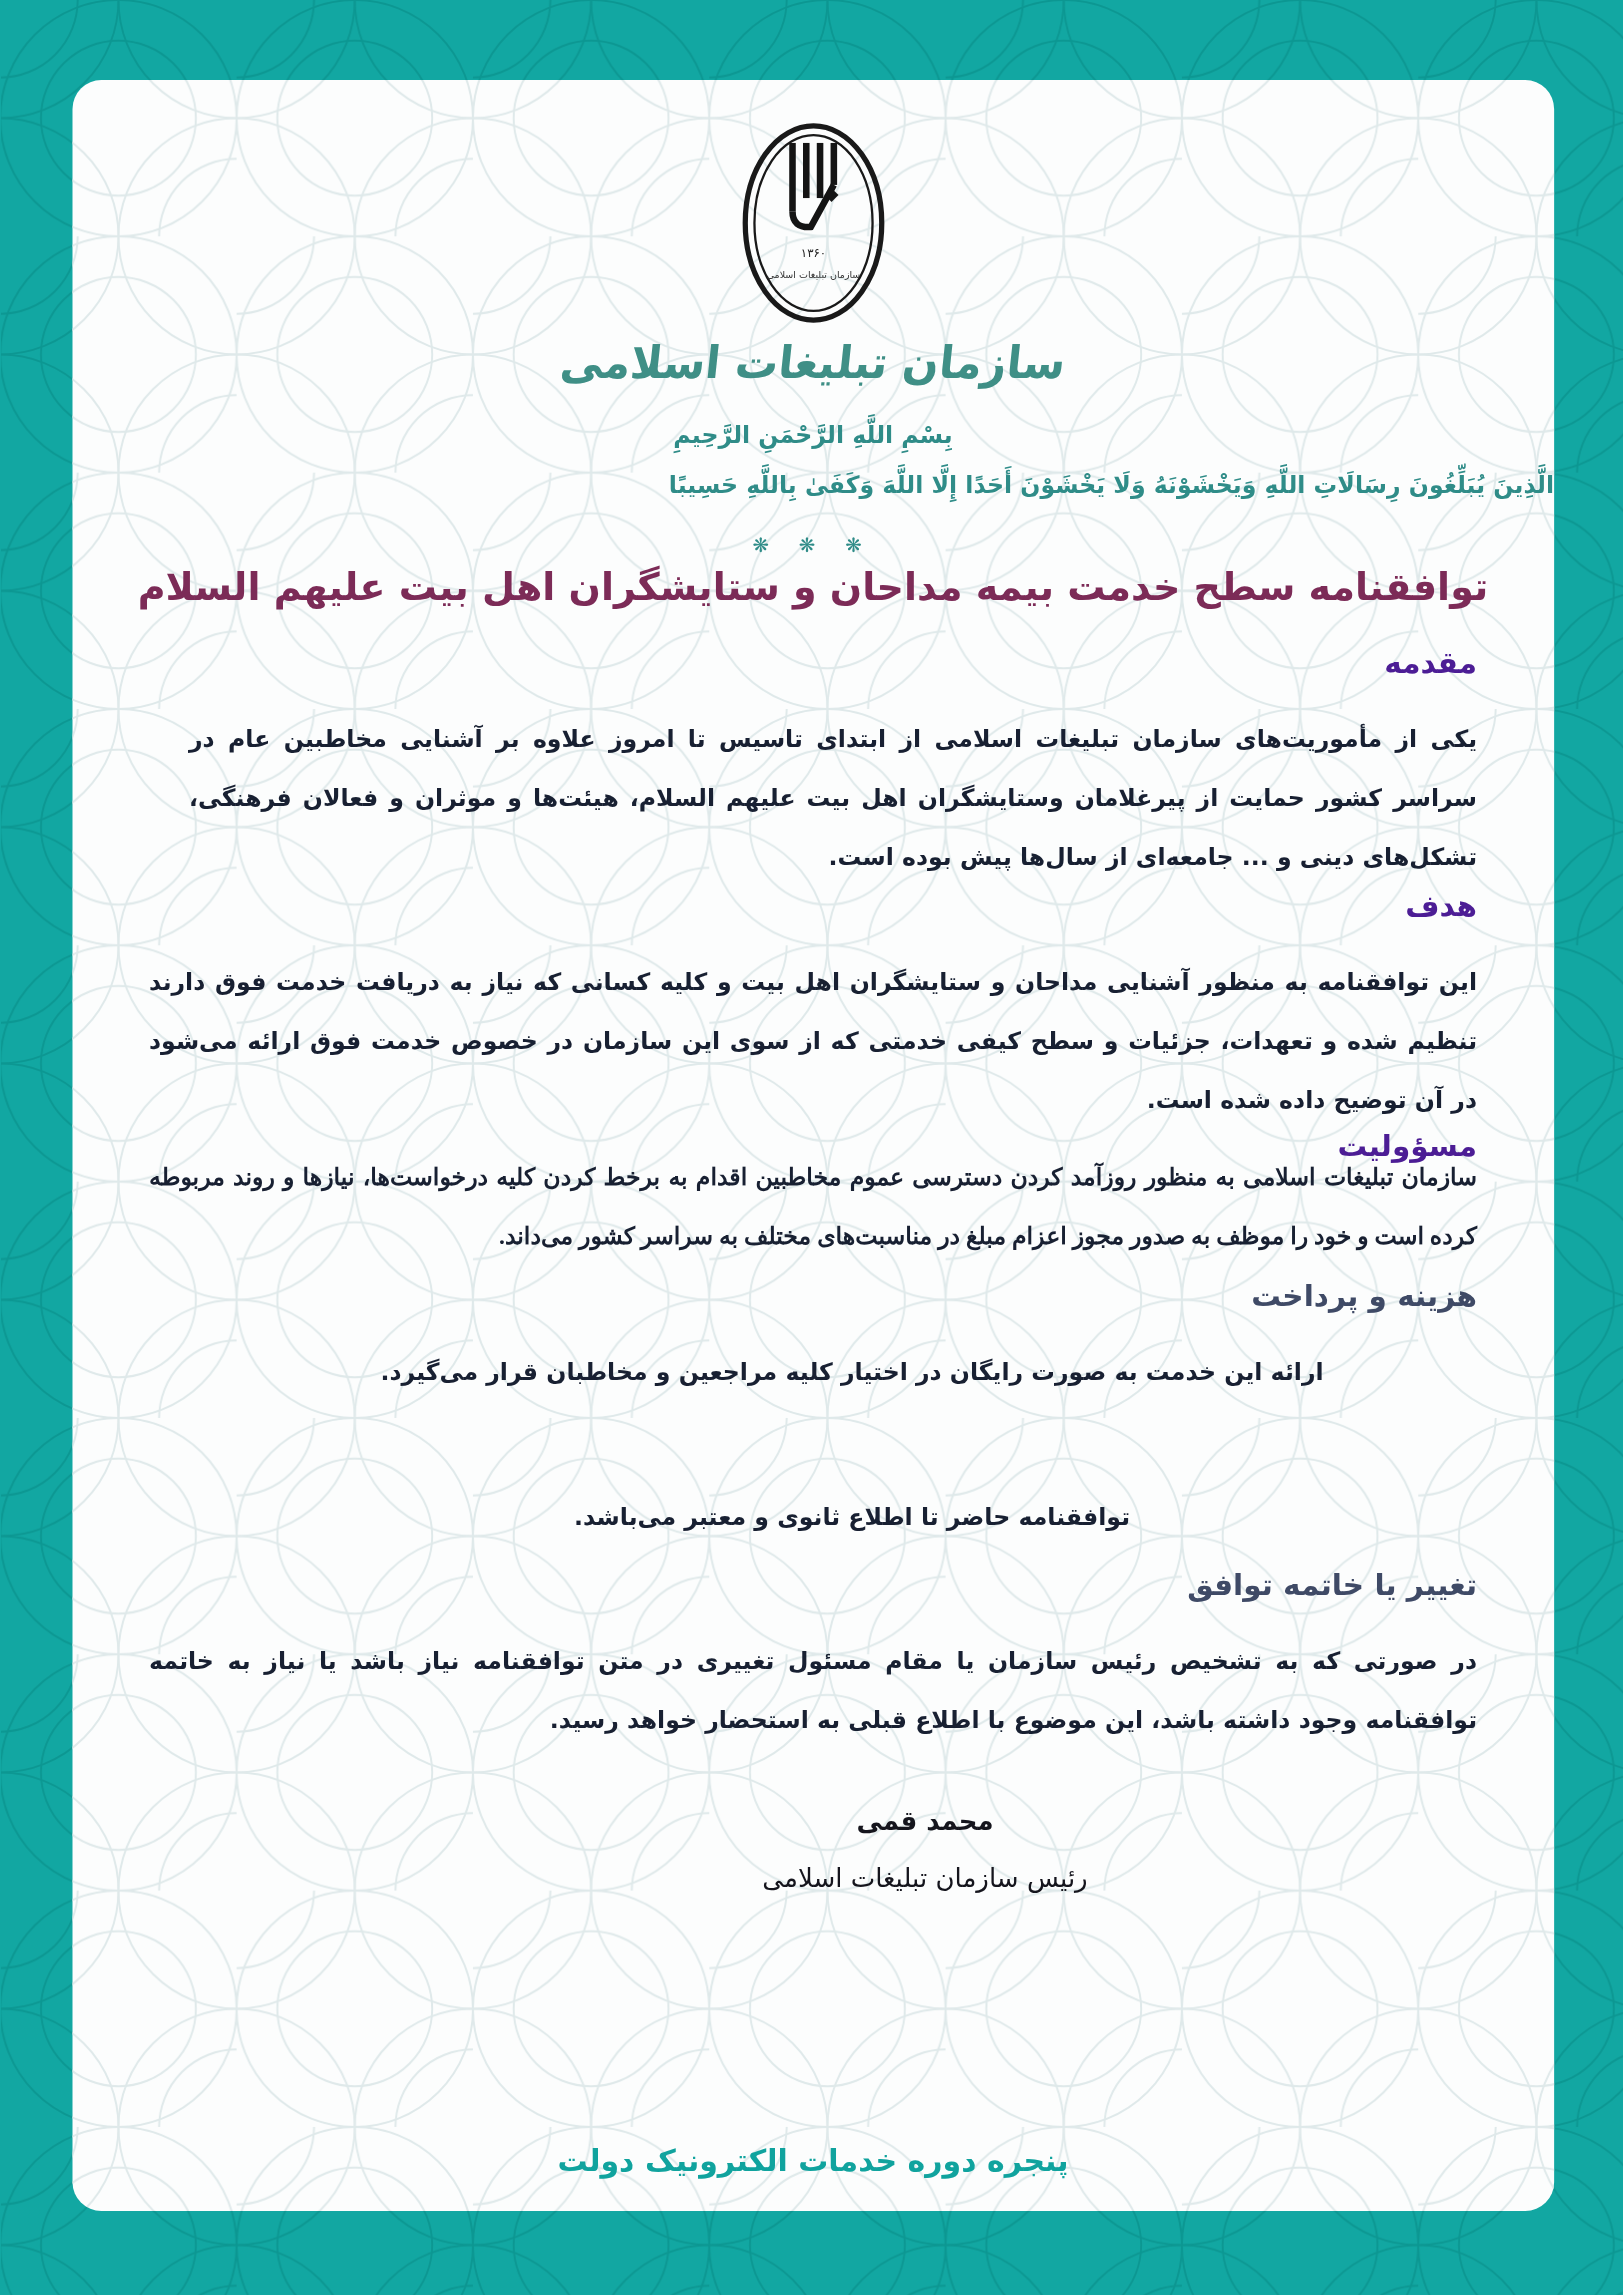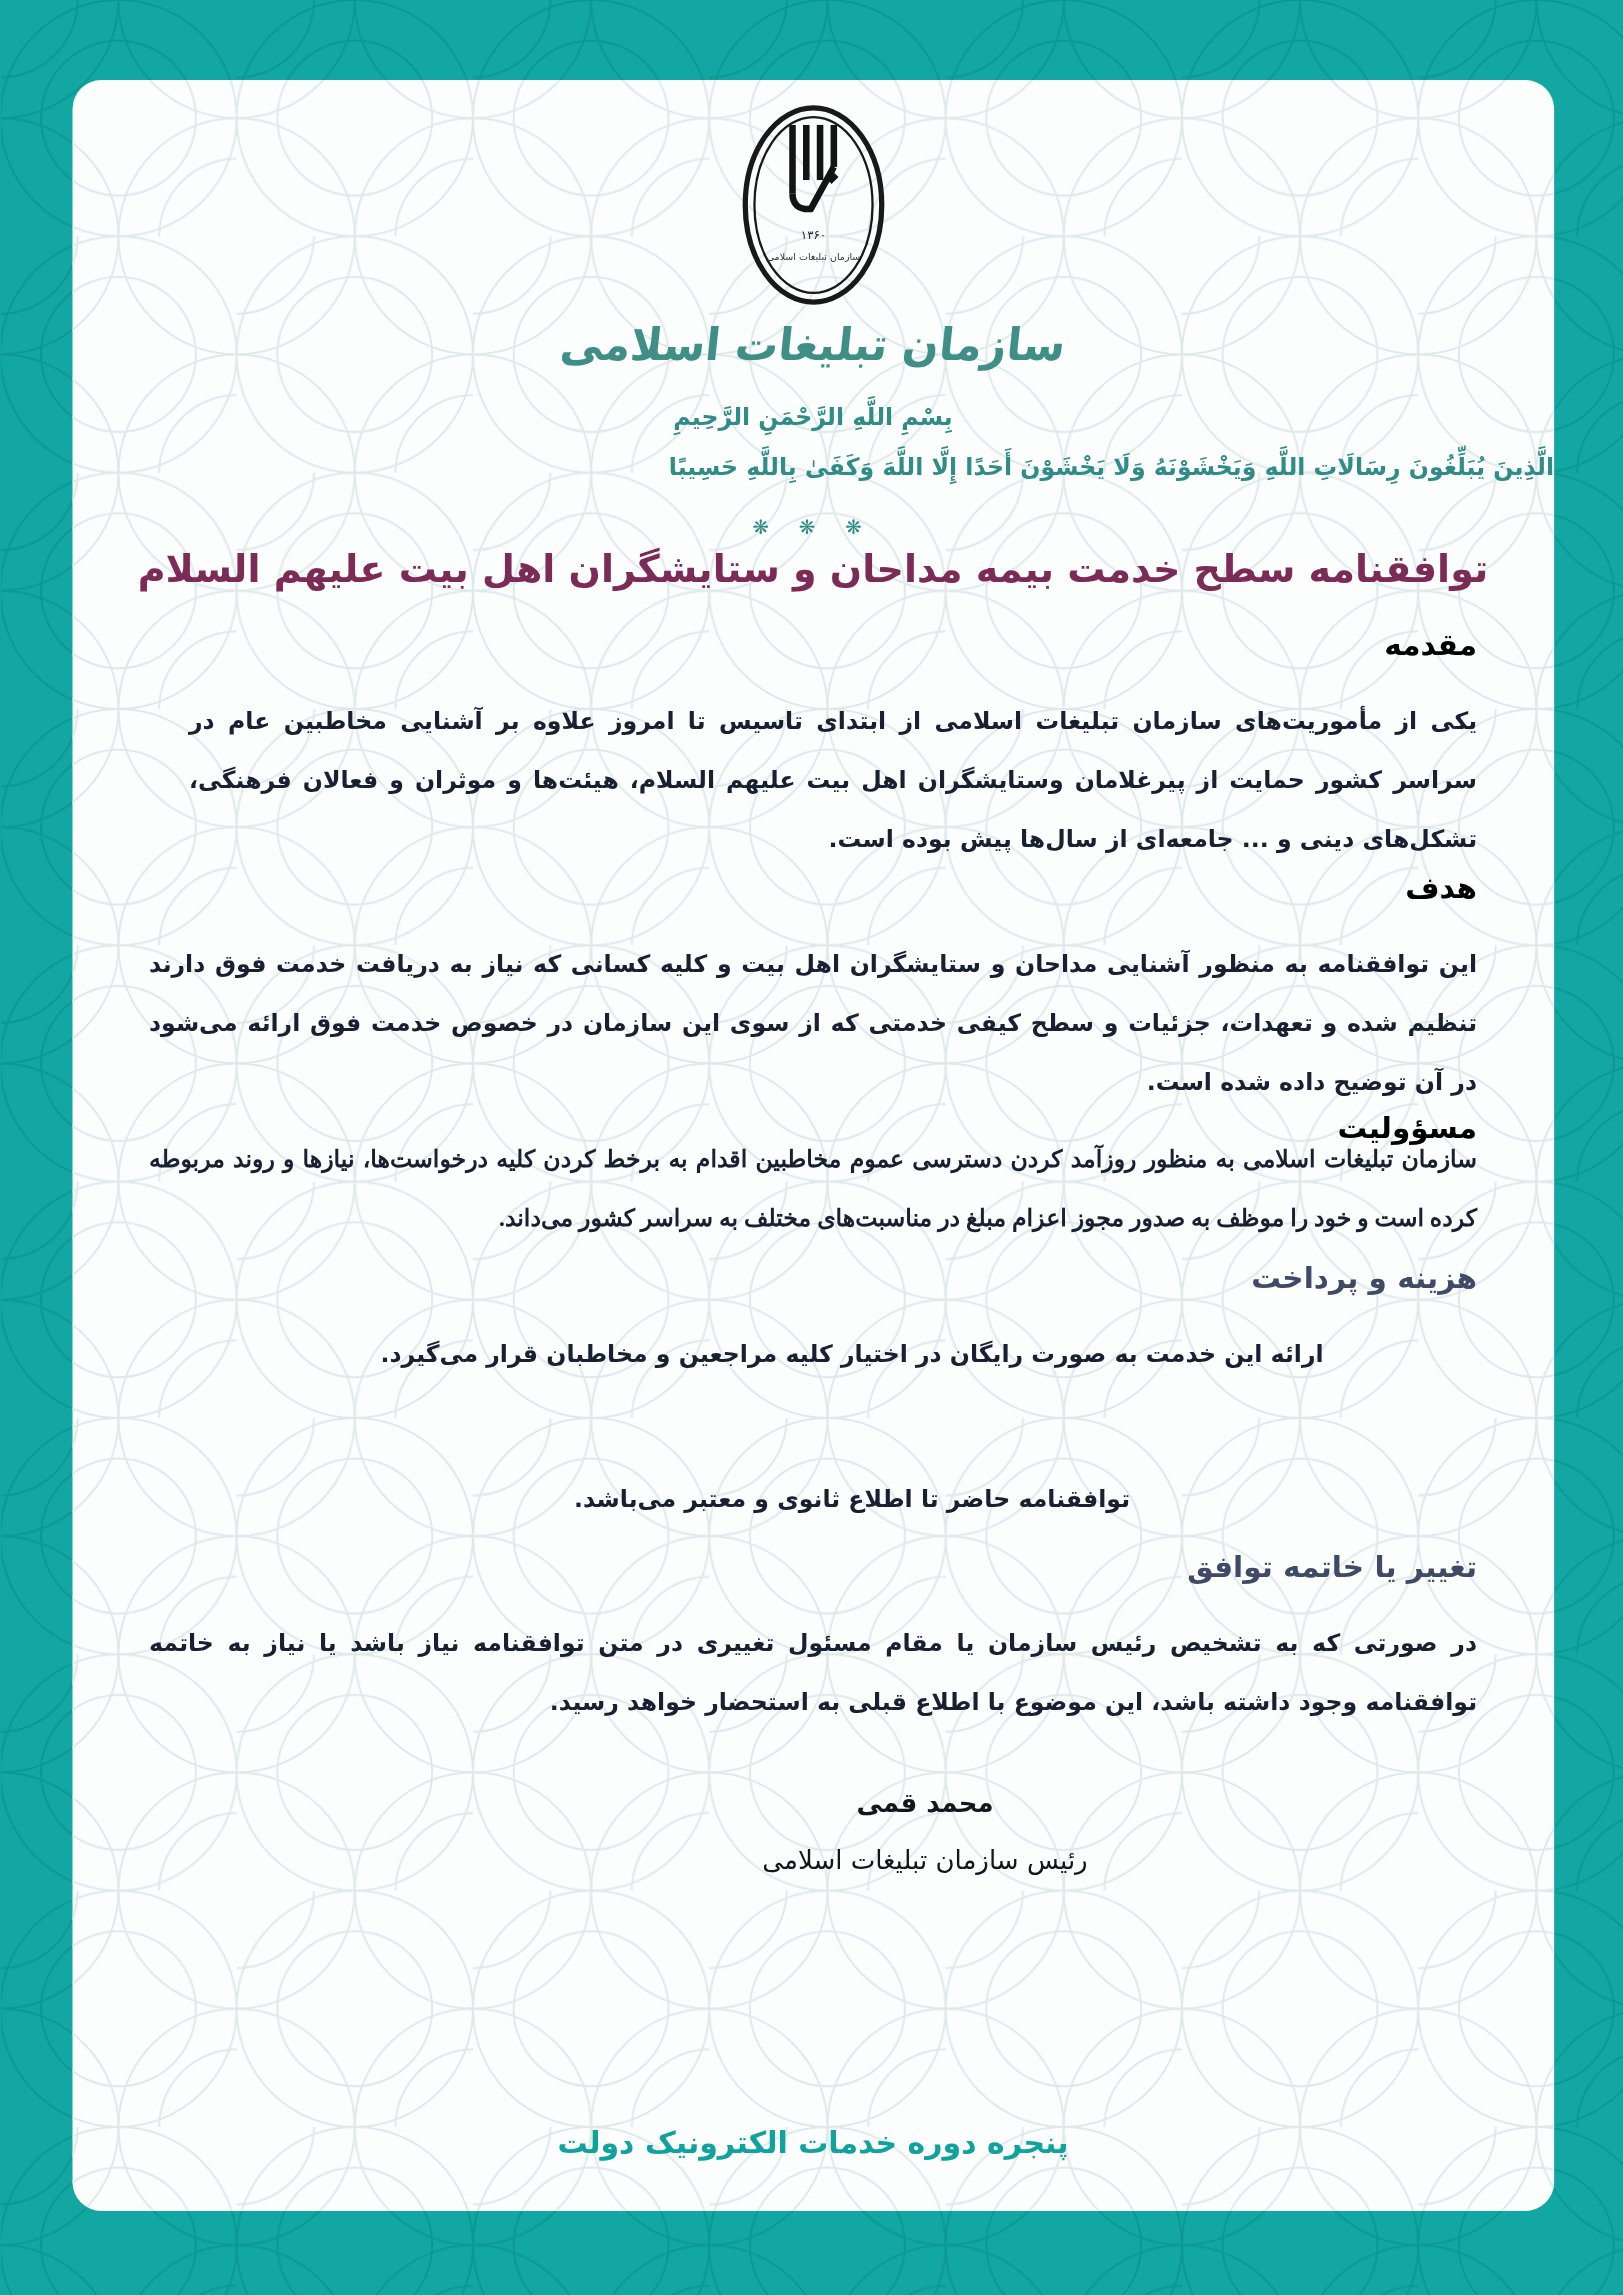--- a/index.html
+++ b/index.html
@@ -3,41 +3,41 @@
 <meta charset="utf-8">
 <style>
   html,body{margin:0;padding:0;}
   body{
     width:1624px;height:2295px;position:relative;overflow:hidden;
     background:#12a7a2;
     font-family:"DejaVu Sans",sans-serif;
   }
   #bg{position:absolute;inset:0;z-index:0;}
   .doc{
-    position:absolute;left:72px;top:62px;width:1482px;height:1768px;
+    position:absolute;left:72px;top:80px;width:1482px;height:1768px;
     z-index:1;direction:rtl;
   }
   .abs{position:absolute;right:0;left:0;}
   .logo-wrap{top:38px;text-align:center;}
   .logo-sig{
     top:257px;text-align:center;color:#3f8f86;font-weight:bold;
     font-size:43px;transform:skewX(-6deg) scaleY(1.04);
     letter-spacing:1.3px;
   }
   .bismillah{top:341px;text-align:center;color:#2f8c88;font-size:23.6px;font-weight:bold;}
   .verse{top:391px;text-align:right;color:#2f8c88;font-size:23.6px;font-weight:bold;}
   .separator{top:454px;text-align:center;color:#2f8c88;font-size:19.7px;letter-spacing:11.8px;}
   .doc-title{
     top:485px;text-align:center;color:#7c2b57;font-size:38px;font-weight:bold;
     letter-spacing:0px;
   }
   .sec-h{
     right:77px;left:77px;text-align:right;font-size:29.5px;font-weight:bold;
   }
-  .sec-h.plum{color:#000000;}
+  .sec-h.plum{color:#4c1d95;}
   .sec-h.navy{color:#3f4a66;}
   .sec-p{
     right:77px;left:77px;color:#182032;font-size:23.6px;font-weight:bold;
     line-height:59px;text-align:justify;text-align-last:right;
   }
   .sec-p.center{text-align:center;text-align-last:center;transform:translateX(39px);}
   .h-moghadame{top:566px;}   .p-moghadame{top:630px;margin-left:40px;}
   .h-hadaf{top:809px;}      .p-hadaf{top:873px;}
   .h-masouliyat{top:1003px;margin-top:46px;} .p-masouliyat{top:1068px;font-family:Liberation Serif, serif;}
   .h-hazine{top:1199px;}     .p-hazine{top:1263px;}

